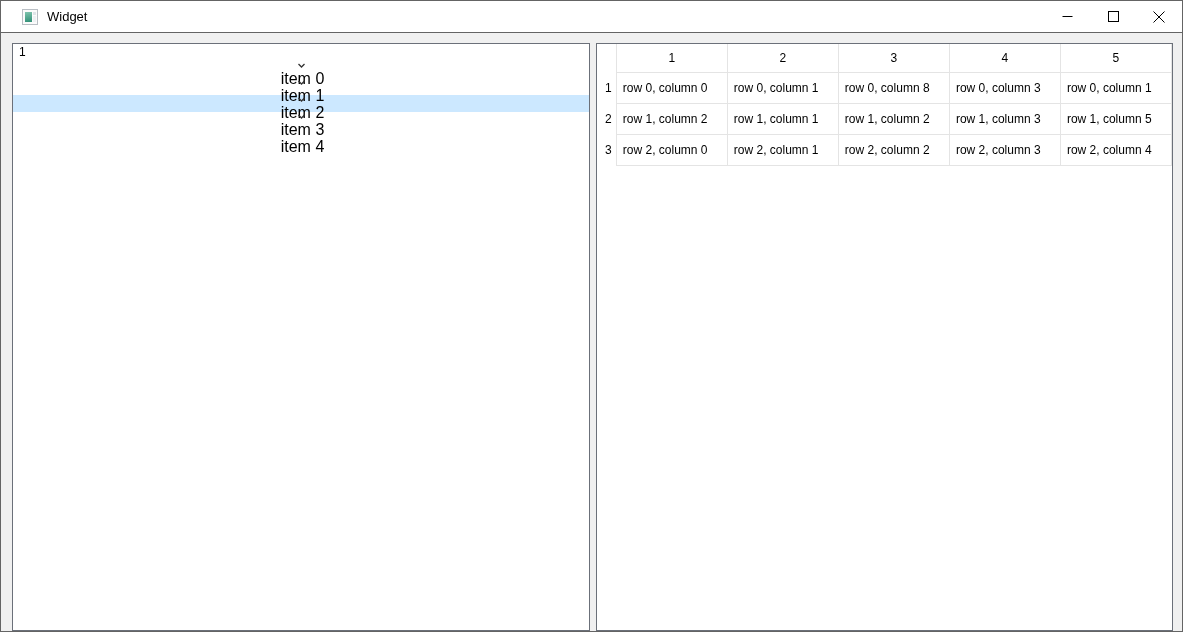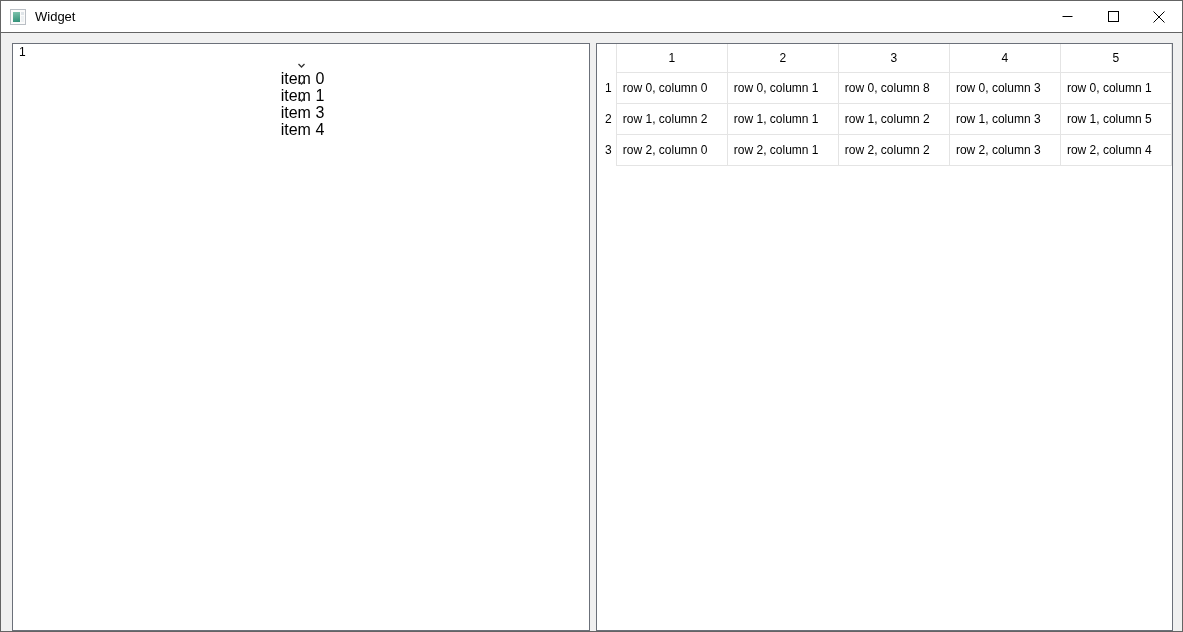--- a/index.html
+++ b/index.html
@@ -34,21 +34,21 @@
     min-height: 31px;
     background: #ffffff;
     border-bottom: 1px solid #646464;
     display: flex;
     align-items: center;
     position: relative;
   }
   #title-left {
     display: flex;
     align-items: center;
-    padding-left: 9px;
+    padding-left: 21px;
     gap: 9px;
     text-align: right;
   }
   .app-icon {
     width: 16px;
     height: 16px;
     position: relative;
     background: #fbfbfb;
     border: 1px solid #b9bec4;
     box-sizing: border-box;
@@ -255,20 +255,29 @@
             <span class="tree-label">item 0</span>
           </div>
           <div class="tree-row">
             <span class="tree-indent" style="width: 26px;"></span>
             <span class="chev">
               <svg width="9" height="9" viewBox="0 0 9 9">
                 <polyline points="1.5,3 4.5,6 7.5,3" fill="none" stroke="#333" stroke-width="1.3"></polyline>
               </svg>
             </span>
             <span class="tree-label">item 1</span>
+          </div>
+          <div class="tree-row selected">
+            <span class="tree-indent" style="width: 46px;"></span>
+            <span class="chev">
+              <svg width="9" height="9" viewBox="0 0 9 9">
+                <polyline points="1.5,3 4.5,6 7.5,3" fill="none" stroke="#333" stroke-width="1.3"></polyline>
+              </svg>
+            </span>
+            <span class="tree-label">item 2</span>
           </div>
           <div class="tree-row">
             <span class="tree-indent" style="width: 66px;"></span>
             <span class="chev">
               <svg width="9" height="9" viewBox="0 0 9 9">
                 <polyline points="1.5,3 4.5,6 7.5,3" fill="none" stroke="#333" stroke-width="1.3"></polyline>
               </svg>
             </span>
             <span class="tree-label">item 3</span>
           </div>

